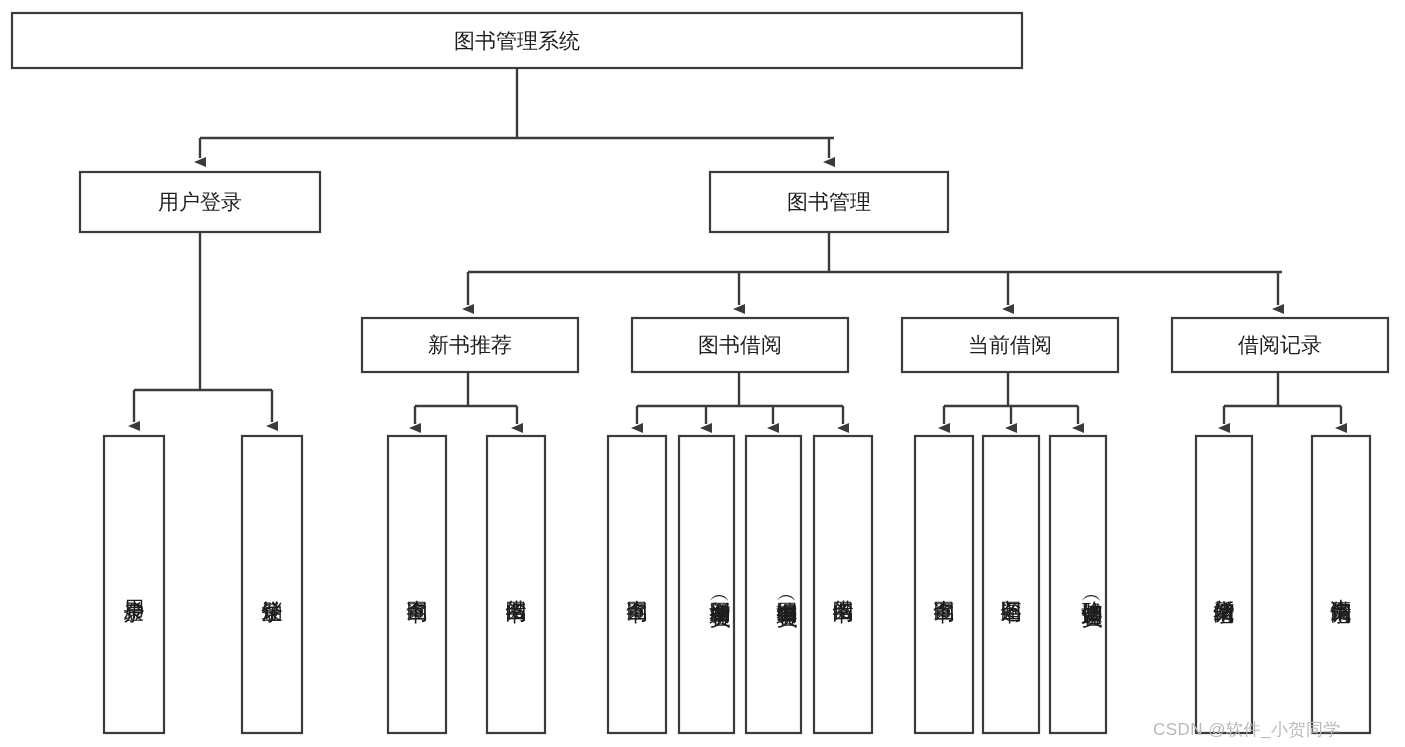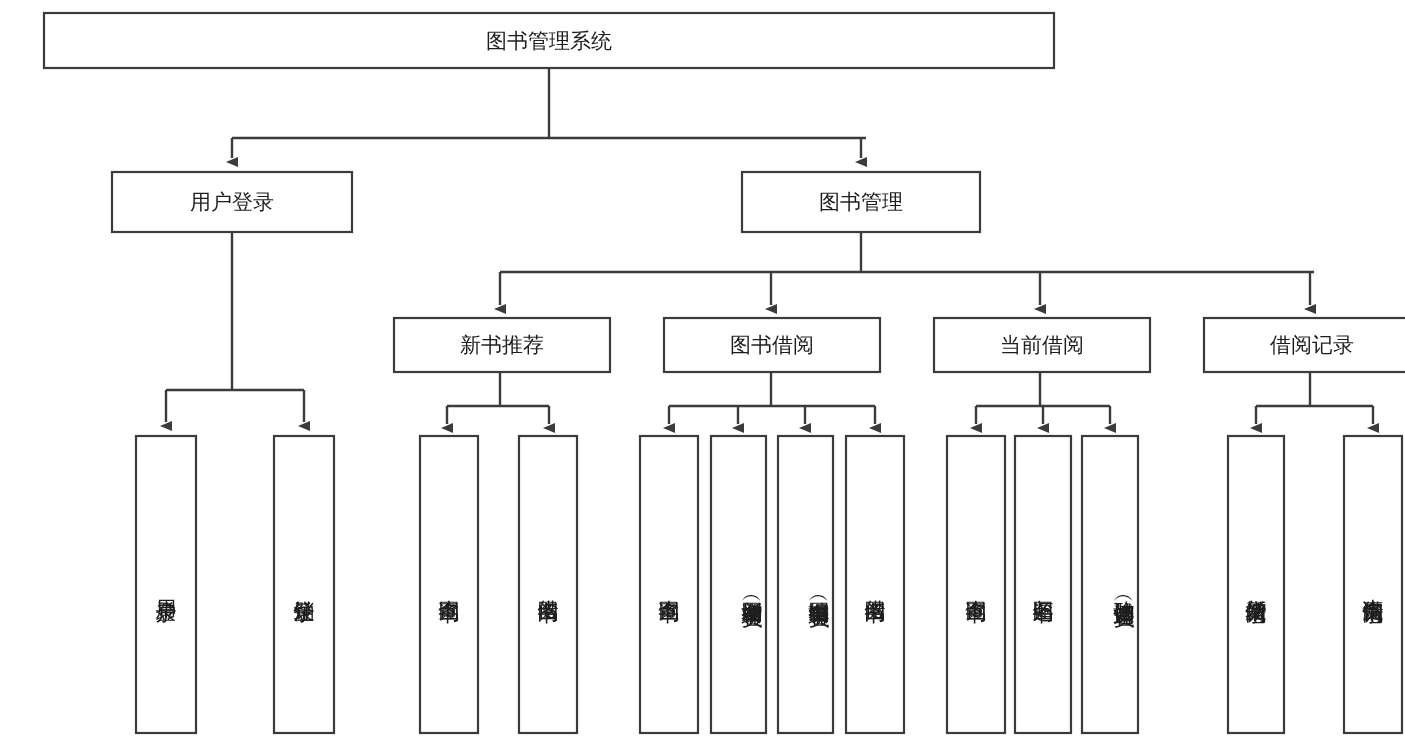--- a/index.html
+++ b/index.html
@@ -11,21 +11,20 @@
     width: 1405px;
     height: 747px;
     font-family: "Liberation Sans", "DejaVu Sans", sans-serif;
     overflow: hidden;
     position: relative;
   }
   #diagram-root {
     position: relative;
     width: 1349px;
     height: 747px;
-    margin-left: 32px;
   }
   svg#tree-svg {
     position: absolute;
     top: 0;
     left: 0;
     width: 1405px;
     height: 747px;
   }
   .node-box {
     fill: #ffffff;
@@ -227,13 +226,14 @@
   <div class="label-vertical" style="left:746px; top:436px; width:55px; height:297px; align-items:flex-start; padding-top:8px; box-sizing:border-box;">编辑图书（管理员）</div>
   <div class="label-vertical" style="left:814px; top:436px; width:58px; height:297px;">借阅图书</div>
 
   <div class="label-vertical" style="left:915px; top:436px; width:58px; height:297px;">查询图书</div>
   <div class="label-vertical" style="left:983px; top:436px; width:56px; height:297px;">归还图书</div>
   <div class="label-vertical" style="left:1050px; top:436px; width:56px; height:297px; align-items:flex-start; padding-top:8px; box-sizing:border-box;">确认归还（管理员）</div>
 
   <div class="label-vertical" style="left:1196px; top:436px; width:56px; height:297px;">新增借阅记录</div>
   <div class="label-vertical" style="left:1312px; top:436px; width:58px; height:297px;">查询借阅记录</div>
 
+  <div id="watermark">CSDN @软件_小贺同学</div>
 </div>
 
 </body></html>

